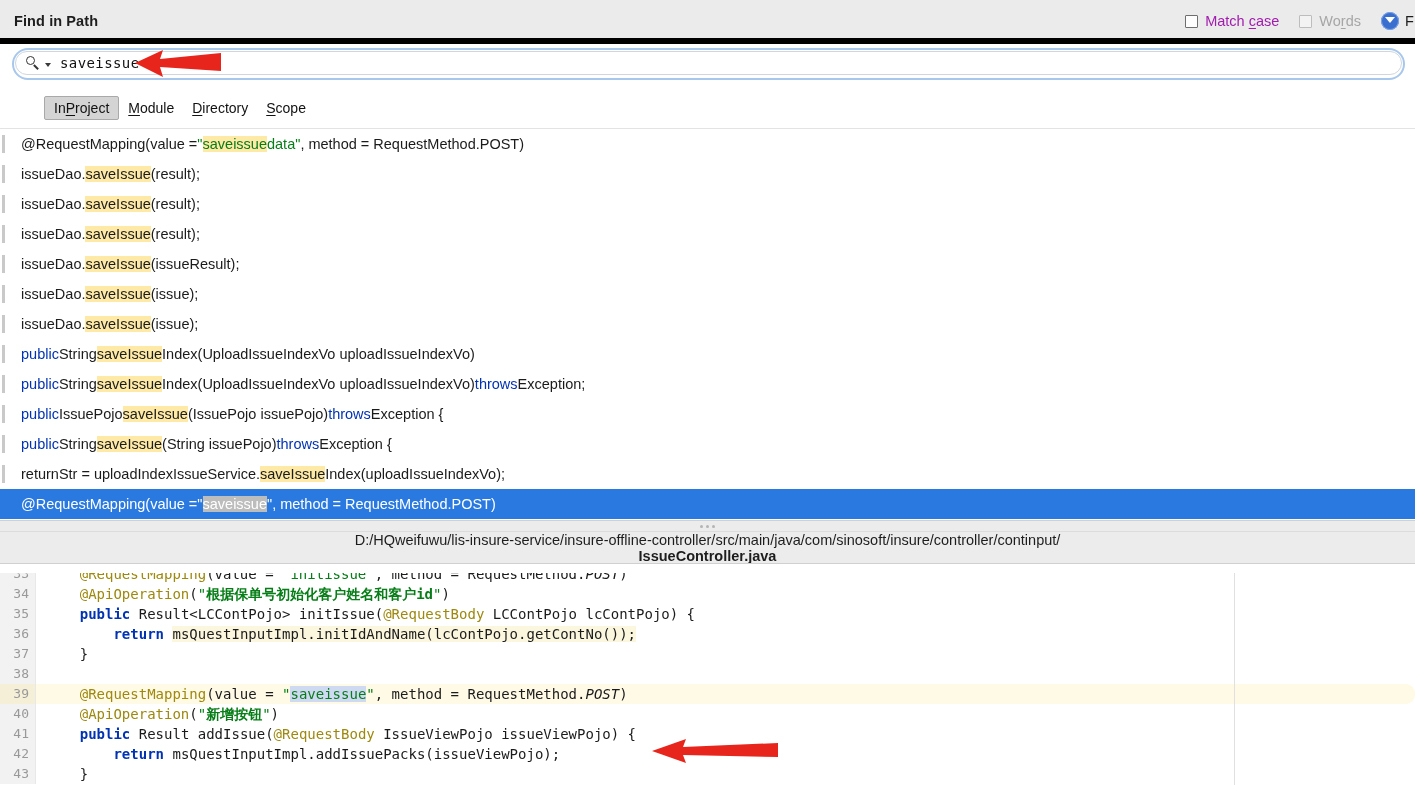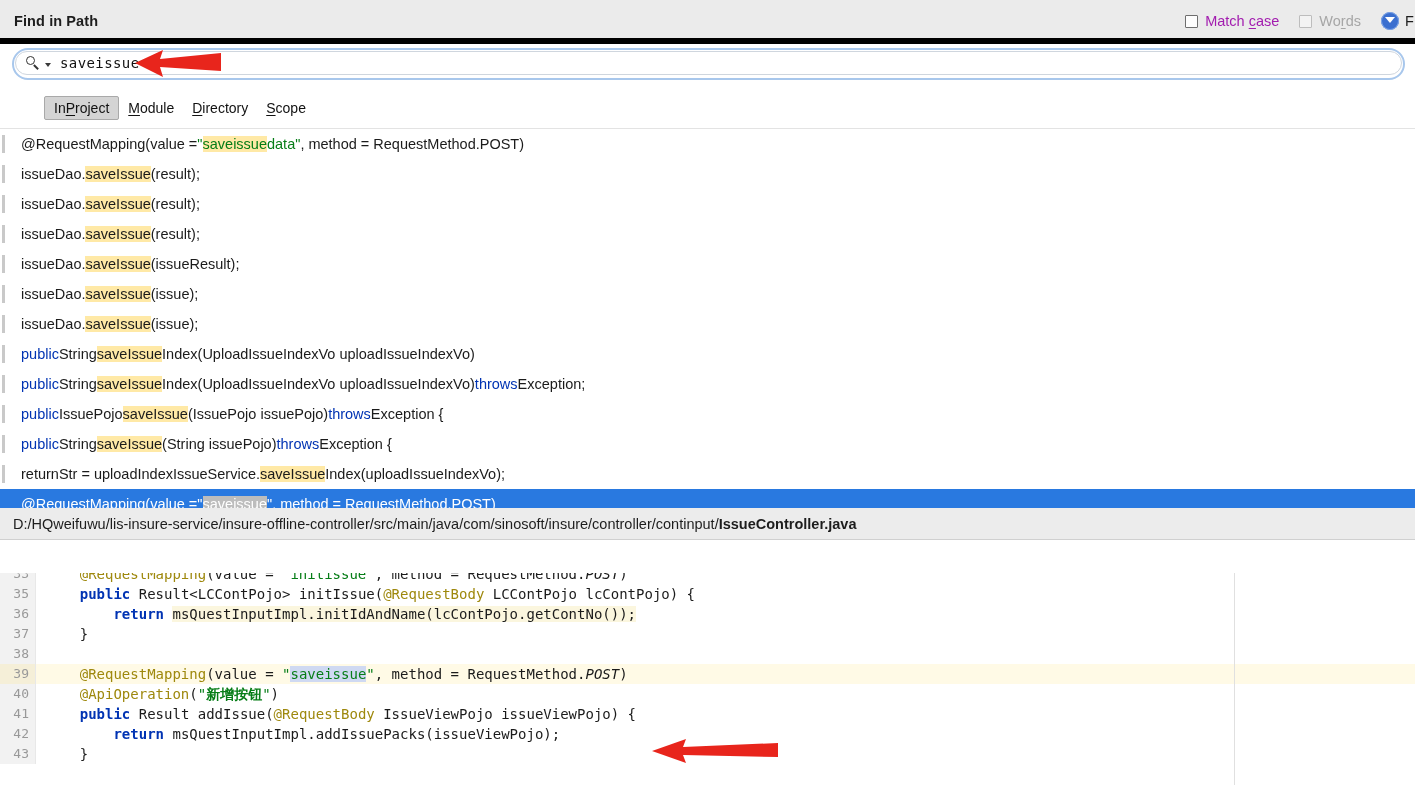--- a/index.html
+++ b/index.html
@@ -189,28 +189,27 @@
     position: absolute; left: 50%; top: 4px;
     transform: translateX(-50%);
     width: 26px; height: 3px;
     display: flex; gap: 3px; justify-content: center;
   }
   .splitter-grip i {
     width: 3px; height: 3px; background: #b4b4b4; border-radius: 50%;
     display: block;
   }
   .pathbar {
-    position: absolute; left: 0; top: 508px;
+    position: absolute; left: 0; top: 532px;
     width: 1415px; height: 32px;
     background: #ececec;
     border-bottom: 1px solid #d0d0d0;
     display: flex; align-items: center;
-    padding-left: 13px;
     font-size: 14.5px; color: #1d1d1d;
-    white-space: nowrap; overflow: hidden;
+    white-space: nowrap; overflow: hidden; flex-direction: column;
   }
   .pathbar b { font-weight: bold; }
 
   
   .preview {
     position: absolute; left: 0; top: 564px;
     width: 1415px; height: 221px;
     background: #ffffff;
     overflow: hidden;
   }
@@ -220,21 +219,21 @@
     font-family: "DejaVu Sans Mono", monospace;
     font-size: 14px;
     line-height: 20px;
   }
   .cline {
     position: relative;
     height: 20px;
     display: flex; align-items: center;
     white-space: pre;
   }
-  .cline.hl-line { background: #fffae6; }
+  .cline.hl-line { background: #fffae6; border-radius: 9px; }
   .cline.hl-line .lnum { background: #f5efd8; }
   .lnum {
     width: 36px; flex: none;
     text-align: right; padding-right: 6px;
     color: #999999; font-size: 13px;
     background: #f2f2f2;
     height: 20px; line-height: 20px;
     border-right: 1px solid #e8e8e8;
   }
   .ctext { padding-left: 10px; }
@@ -424,20 +423,21 @@
   </div>
 
   <div class="pathbar">
     <span>D:/HQweifuwu/lis-insure-service/insure-offline-controller/src/main/java/com/sinosoft/insure/controller/continput/</span>
       <b>IssueController.java</b>
   </div>
 
   <div class="preview">
     <div class="code-area">
         <div class="cline"><span class="lnum">33</span><span class="ctext"><span class="c-plain">    </span><span class="c-ann">@RequestMapping</span><span class="c-plain">(value = </span><span class="c-str">"initissue"</span><span class="c-plain">, method = RequestMethod.</span><span class="c-italic">POST</span><span class="c-plain">)</span></span></div>
+        <div class="cline"><span class="lnum">34</span><span class="ctext"><span class="c-plain">    </span><span class="c-ann">@ApiOperation</span><span class="c-plain">(</span><span class="c-str">"</span><span class="c-str-cn">根据保单号初始化客户姓名和客户id</span><span class="c-str">"</span><span class="c-plain">)</span></span></div>
         <div class="cline"><span class="lnum">35</span><span class="ctext"><span class="c-plain">    </span><span class="c-kw">public </span><span class="c-plain">Result&lt;LCContPojo&gt; initIssue(</span><span class="c-ann">@RequestBody</span><span class="c-plain"> LCContPojo lcContPojo) {</span></span></div>
         <div class="cline"><span class="lnum">36</span><span class="ctext"><span class="c-plain">        </span><span class="c-kw">return </span><span class="c-plain c-hl-line">msQuestInputImpl.initIdAndName(lcContPojo.getContNo());</span></span></div>
         <div class="cline"><span class="lnum">37</span><span class="ctext"><span class="c-plain">    }</span></span></div>
         <div class="cline"><span class="lnum">38</span><span class="ctext"><span class="c-plain"></span></span></div>
         <div class="cline hl-line"><span class="lnum">39</span><span class="ctext"><span class="c-plain">    </span><span class="c-ann">@RequestMapping</span><span class="c-plain">(value = </span><span class="c-str">"</span><span class="c-str c-sel">saveissue</span><span class="c-str">"</span><span class="c-plain">, method = RequestMethod.</span><span class="c-italic">POST</span><span class="c-plain">)</span></span></div>
         <div class="cline"><span class="lnum">40</span><span class="ctext"><span class="c-plain">    </span><span class="c-ann">@ApiOperation</span><span class="c-plain">(</span><span class="c-str">"</span><span class="c-str-cn">新增按钮</span><span class="c-str">"</span><span class="c-plain">)</span></span></div>
         <div class="cline"><span class="lnum">41</span><span class="ctext"><span class="c-plain">    </span><span class="c-kw">public </span><span class="c-plain">Result addIssue(</span><span class="c-ann">@RequestBody</span><span class="c-plain"> IssueViewPojo issueViewPojo) {</span></span></div>
         <div class="cline"><span class="lnum">42</span><span class="ctext"><span class="c-plain">        </span><span class="c-kw">return </span><span class="c-plain">msQuestInputImpl.addIssuePacks(issueViewPojo);</span></span></div>
         <div class="cline"><span class="lnum">43</span><span class="ctext"><span class="c-plain">    }</span></span></div>
       </div>

